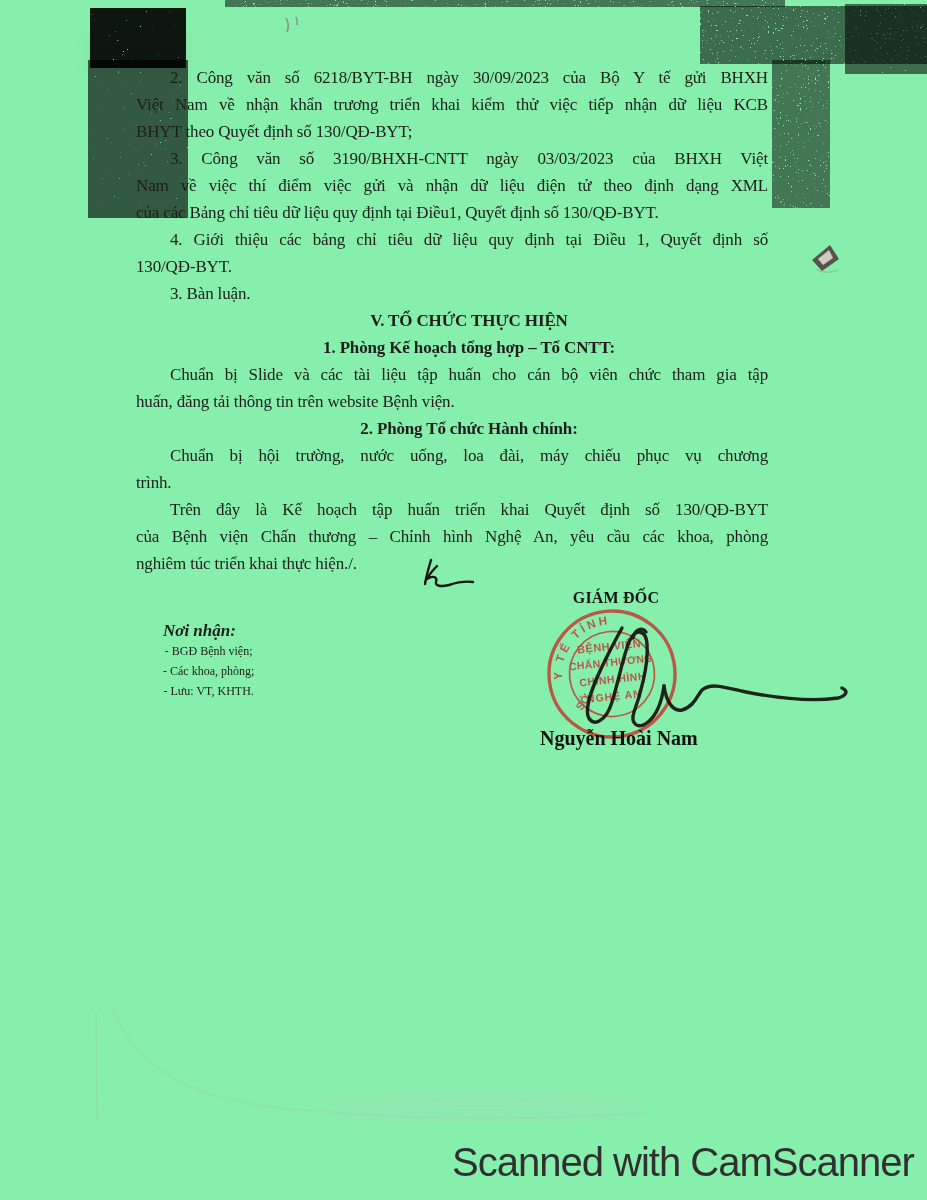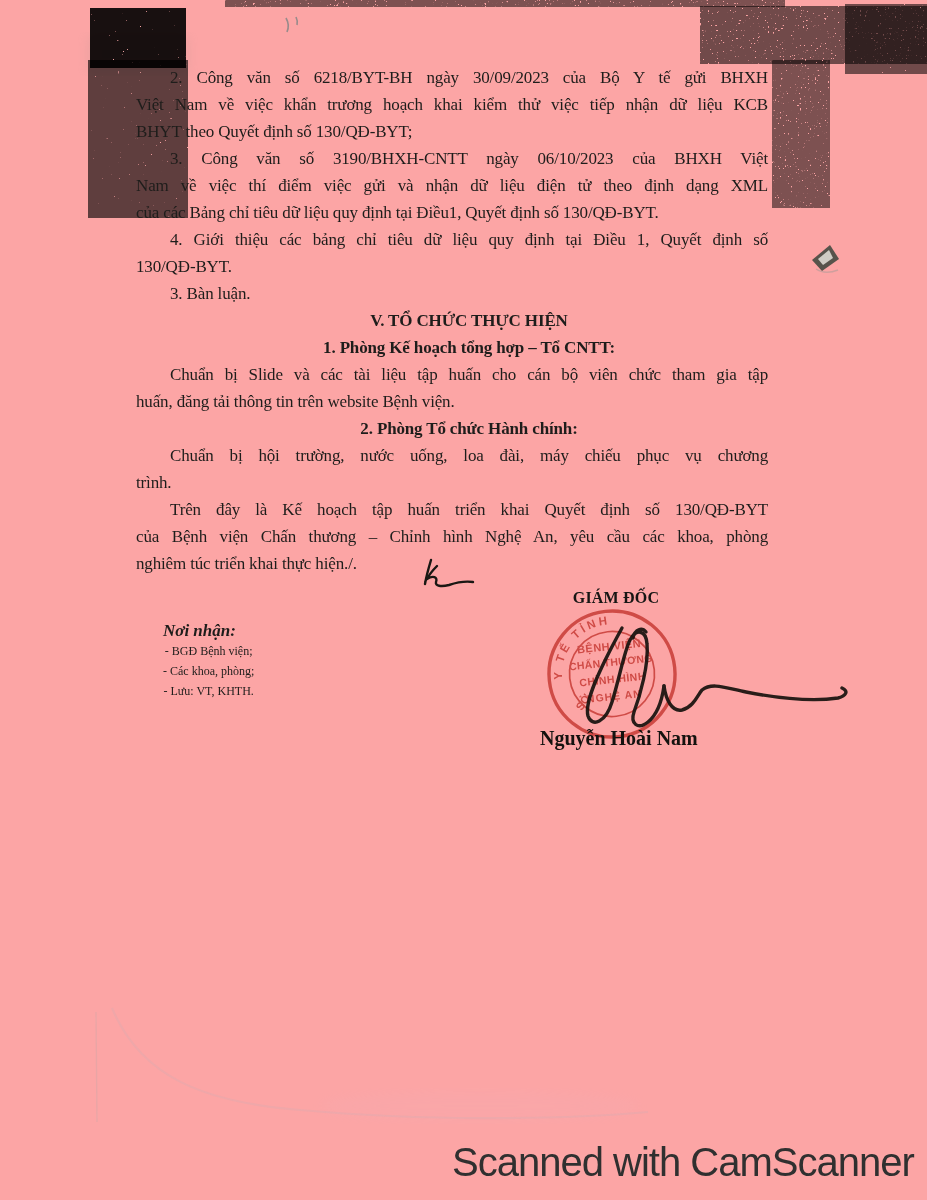--- a/index.html
+++ b/index.html
@@ -1,17 +1,17 @@
 <!DOCTYPE html>
 <html><head>
 <meta charset="utf-8">
 <style>
   html,body{margin:0;padding:0;background:#e9e9e9;}
   .page{
-    position:relative;width:927px;height:1200px;background:#fca5a5;
+    position:relative;width:927px;height:1200px;background:#86efac;
     overflow:hidden;font-family:"Liberation Serif","DejaVu Serif",serif;
   }
   svg.layer{position:absolute;left:0;top:0;pointer-events:none;}
   .underlay{z-index:1;}
   .overlay{z-index:3;}
   .body-text{position:absolute;left:136px;top:64px;width:632px;z-index:2;}
   .line{
     height:27px;line-height:27px;font-size:17px;color:#1e1d1b;
     white-space:pre;letter-spacing:-0.15px;text-align:left;
   }
@@ -73,25 +73,25 @@
 
     <path d="M 112,1008 C 140,1075 200,1102 300,1110 C 420,1121 560,1120 648,1112" stroke="#b9b4bd" stroke-width="2.2" fill="none" opacity=".18"></path>
     <path d="M 96,1012 L 97,1122" stroke="#a9a9a9" stroke-width="1.4" opacity=".22"></path>
     <ellipse cx="480" cy="1106" rx="160" ry="15" fill="#e5b3c4" opacity=".10" filter="url(#soften)"></ellipse>
   </svg>
 
   <div class="body-text">
 
       <div class="line ind just">2. Công văn số 6218/BYT-BH ngày 30/09/2023 của Bộ Y tế gửi BHXH</div>
 
-      <div class="line just">Việt Nam về việc khẩn trương hoạch khai kiểm thử việc tiếp nhận dữ liệu KCB</div>
+      <div class="line just">Việt Nam về nhận khẩn trương triển khai kiểm thử việc tiếp nhận dữ liệu KCB</div>
 
       <div class="line">BHYT theo Quyết định số 130/QĐ-BYT;</div>
 
-      <div class="line ind just">3. Công văn số 3190/BHXH-CNTT ngày 06/10/2023 của BHXH Việt</div>
+      <div class="line ind just">3. Công văn số 3190/BHXH-CNTT ngày 03/03/2023 của BHXH Việt</div>
 
       <div class="line just">Nam về việc thí điểm việc gửi và nhận dữ liệu điện tử theo định dạng XML</div>
 
       <div class="line">của các Bảng chỉ tiêu dữ liệu quy định tại Điều1, Quyết định số 130/QĐ-BYT.</div>
 
       <div class="line ind just">4. Giới thiệu các bảng chỉ tiêu dữ liệu quy định tại Điều 1, Quyết định số</div>
 
       <div class="line">130/QĐ-BYT.</div>
 
       <div class="line ind">3. Bàn luận.</div>

